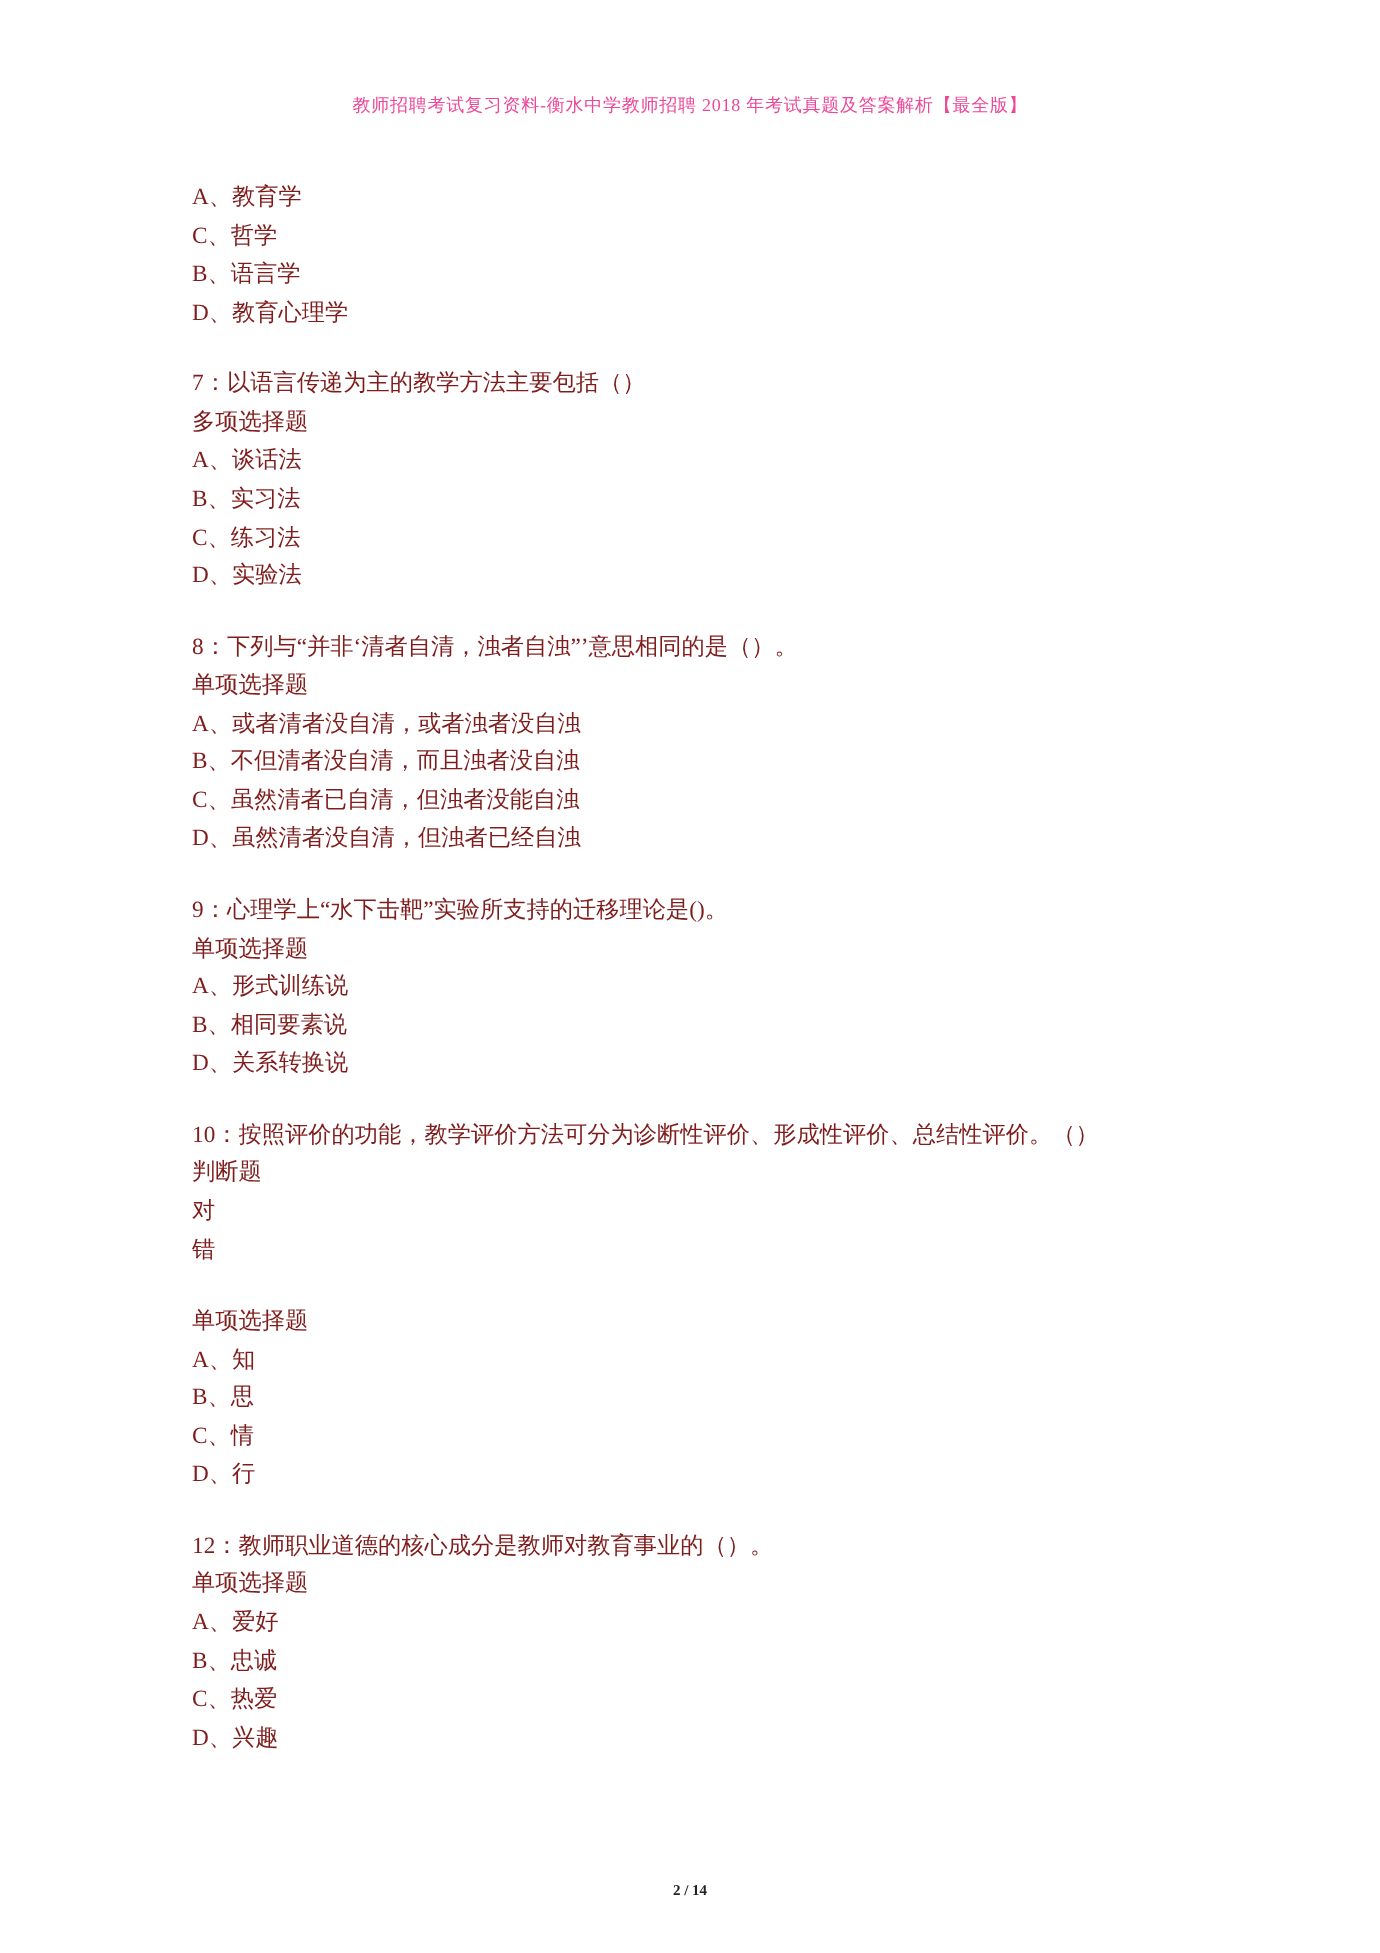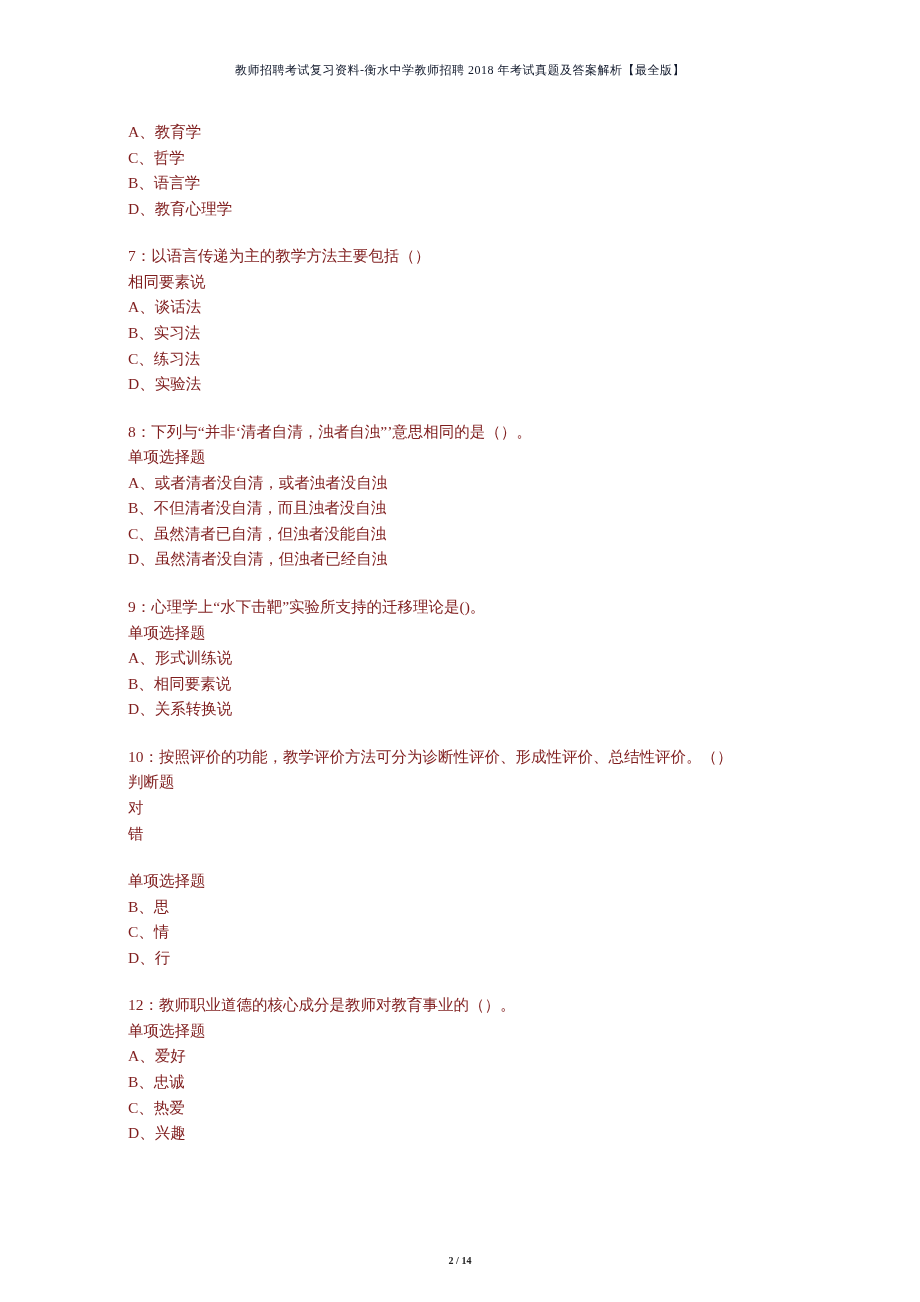--- a/index.html
+++ b/index.html
@@ -12,21 +12,21 @@
     position: relative;
     box-sizing: border-box;
   }
   .page {
     padding: 62px 128px 0 128px;
     box-sizing: border-box;
   }
   .header {
     text-align: center;
     font-size: 12px;
-    color: #0f172a;
+    color: #ec4899;
     letter-spacing: 0.5px;
     margin-bottom: 40px;
   }
   .content {
     font-size: 15.5px;
     color: #7f1d1d;
     line-height: 1.65;
   }
   .block {
     margin-bottom: 22px;
@@ -55,21 +55,21 @@
 
     <div class="block">
       <div class="line">A、教育学</div>
       <div class="line">C、哲学</div>
       <div class="line">B、语言学</div>
       <div class="line">D、教育心理学</div>
     </div>
 
     <div class="block">
       <div class="line">7：以语言传递为主的教学方法主要包括（）</div>
-      <div class="line">相同要素说</div>
+      <div class="line">多项选择题</div>
       <div class="line">A、谈话法</div>
       <div class="line">B、实习法</div>
       <div class="line">C、练习法</div>
       <div class="line">D、实验法</div>
     </div>
 
     <div class="block">
       <div class="line">8：下列与“并非‘清者自清，浊者自浊”’意思相同的是（）。</div>
       <div class="line">单项选择题</div>
       <div class="line">A、或者清者没自清，或者浊者没自浊</div>
@@ -88,20 +88,21 @@
 
     <div class="block">
       <div class="line">10：按照评价的功能，教学评价方法可分为诊断性评价、形成性评价、总结性评价。（）</div>
       <div class="line">判断题</div>
       <div class="line">对</div>
       <div class="line">错</div>
     </div>
 
     <div class="block">
       <div class="line">单项选择题</div>
+      <div class="line">A、知</div>
       <div class="line">B、思</div>
       <div class="line">C、情</div>
       <div class="line">D、行</div>
     </div>
 
     <div class="block">
       <div class="line">12：教师职业道德的核心成分是教师对教育事业的（）。</div>
       <div class="line">单项选择题</div>
       <div class="line">A、爱好</div>
       <div class="line">B、忠诚</div>

